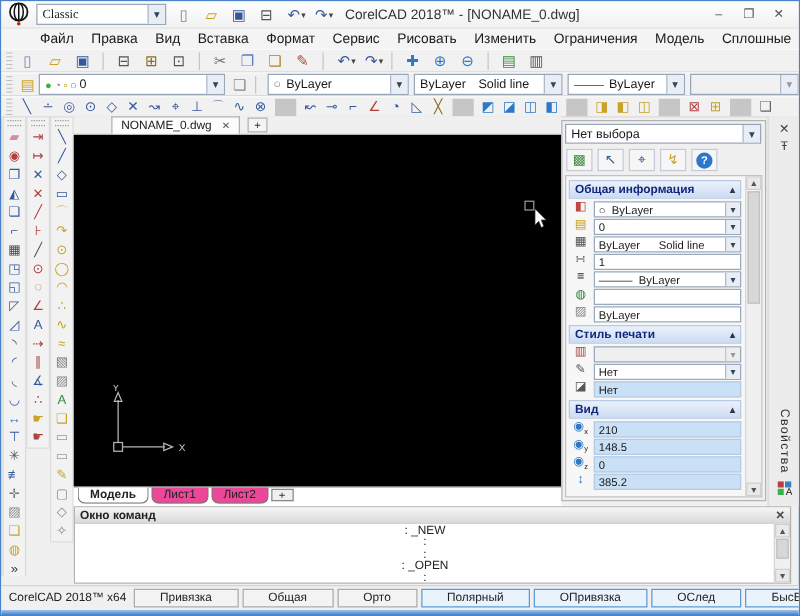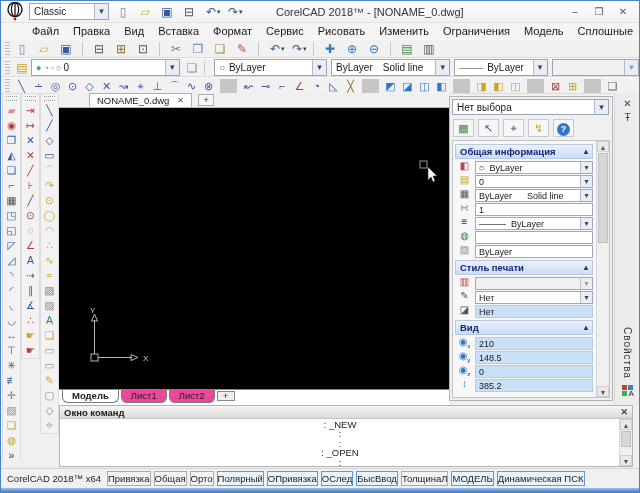--- a/index.html
+++ b/index.html
@@ -10,21 +10,21 @@
   
   .titlebar{position:absolute;left:0;top:0;right:0;height:22px;background:linear-gradient(#fefefe,#f1f1f1);
             border-bottom:1px solid #e2e2e2;display:flex;align-items:center;gap:5px;padding:0 5px;}
   .logo{width:18px;height:19px;flex:0 0 auto;}
   .combo{position:relative;height:17px;border:1px solid #98a6b8;background:#fff;display:flex;align-items:center;
          padding:0 16px 0 4px;font-size:10px;white-space:nowrap;overflow:hidden;}
   .combo::after{content:"▾";position:absolute;right:0;top:0;bottom:0;width:13px;background:#e9eef6;
                 border-left:1px solid #aeb9c9;font-size:9px;line-height:15px;text-align:center;color:#345;}
   .combo.disabled{background:#f1f1f1;}
   .combo.disabled::after{color:#999;}
-  .workspace-combo{width:80px;}
+  .workspace-combo{width:104px;font-family:Liberation Serif, serif;}
   .tb-icon{width:18px;height:16px;line-height:16px;text-align:center;font-size:12px;flex:0 0 auto;position:relative;}
   .tb-icon.sep{width:1px;height:14px;background:#c6c6c6;margin:0 3px;}
   .mini-caret{font-size:7px;color:#444;margin-left:-3px;width:7px;display:inline-block;}
   .wtitle{position:absolute;left:200px;right:120px;text-align:left;padding-left:75px;font-size:11px;color:#333;
           white-space:nowrap;overflow:hidden;}
   .wctrls{margin-left:auto;display:flex;gap:2px;}
   .wctrl{width:22px;height:16px;line-height:15px;text-align:center;color:#555;font-size:10px;}
 
   
   .menubar{position:absolute;left:0;top:22px;right:0;height:16px;background:#f4f4f4;display:flex;align-items:center;
@@ -116,21 +116,21 @@
   .cmd-header{height:13px;background:linear-gradient(#f6f6f6,#dadada);border-bottom:1px solid #c4c4c4;
               font-size:9.5px;font-weight:bold;display:flex;align-items:center;padding:0 4px;color:#222;}
   .cmd-close{margin-left:auto;font-size:9px;color:#444;}
   .cmd-body{position:relative;height:47px;padding:1px 15px 0 3px;font-size:9.5px;line-height:9.4px;color:#222;}
   .cmdline{white-space:pre;text-align:center;}
 
   
   .status{position:absolute;left:0;top:467px;right:0;height:20px;background:#f0f0f0;border-top:1px solid #d2d2d2;
           display:flex;align-items:center;gap:3px;padding:0 3px;font-size:10px;white-space:nowrap;}
   .status-app{padding:0 3px;color:#222;font-size:9.5px;}
-  .sbtn{height:15px;line-height:13px;padding:0 0;border:1px solid #ababab;background:#f3f3f3;font-size:9.5px;color:#222;text-align:center;}
+  .sbtn{height:15px;line-height:13px;padding:0 20px;border:1px solid #ababab;background:#f3f3f3;font-size:9.5px;color:#222;text-align:center;}
   .sbtn.on{border-color:#5e9ad6;background:#e8f3fc;}
   .bottom-strip{position:absolute;left:0;right:0;top:487px;height:5px;background:linear-gradient(#9fc5ef,#2d6ebf);}
 
   .fill-left{position:absolute;left:0;top:460px;width:58px;height:7px;background:#f0f0f0;}
 </style>
 </head>
 <body>
 
 <div class="app">
 

